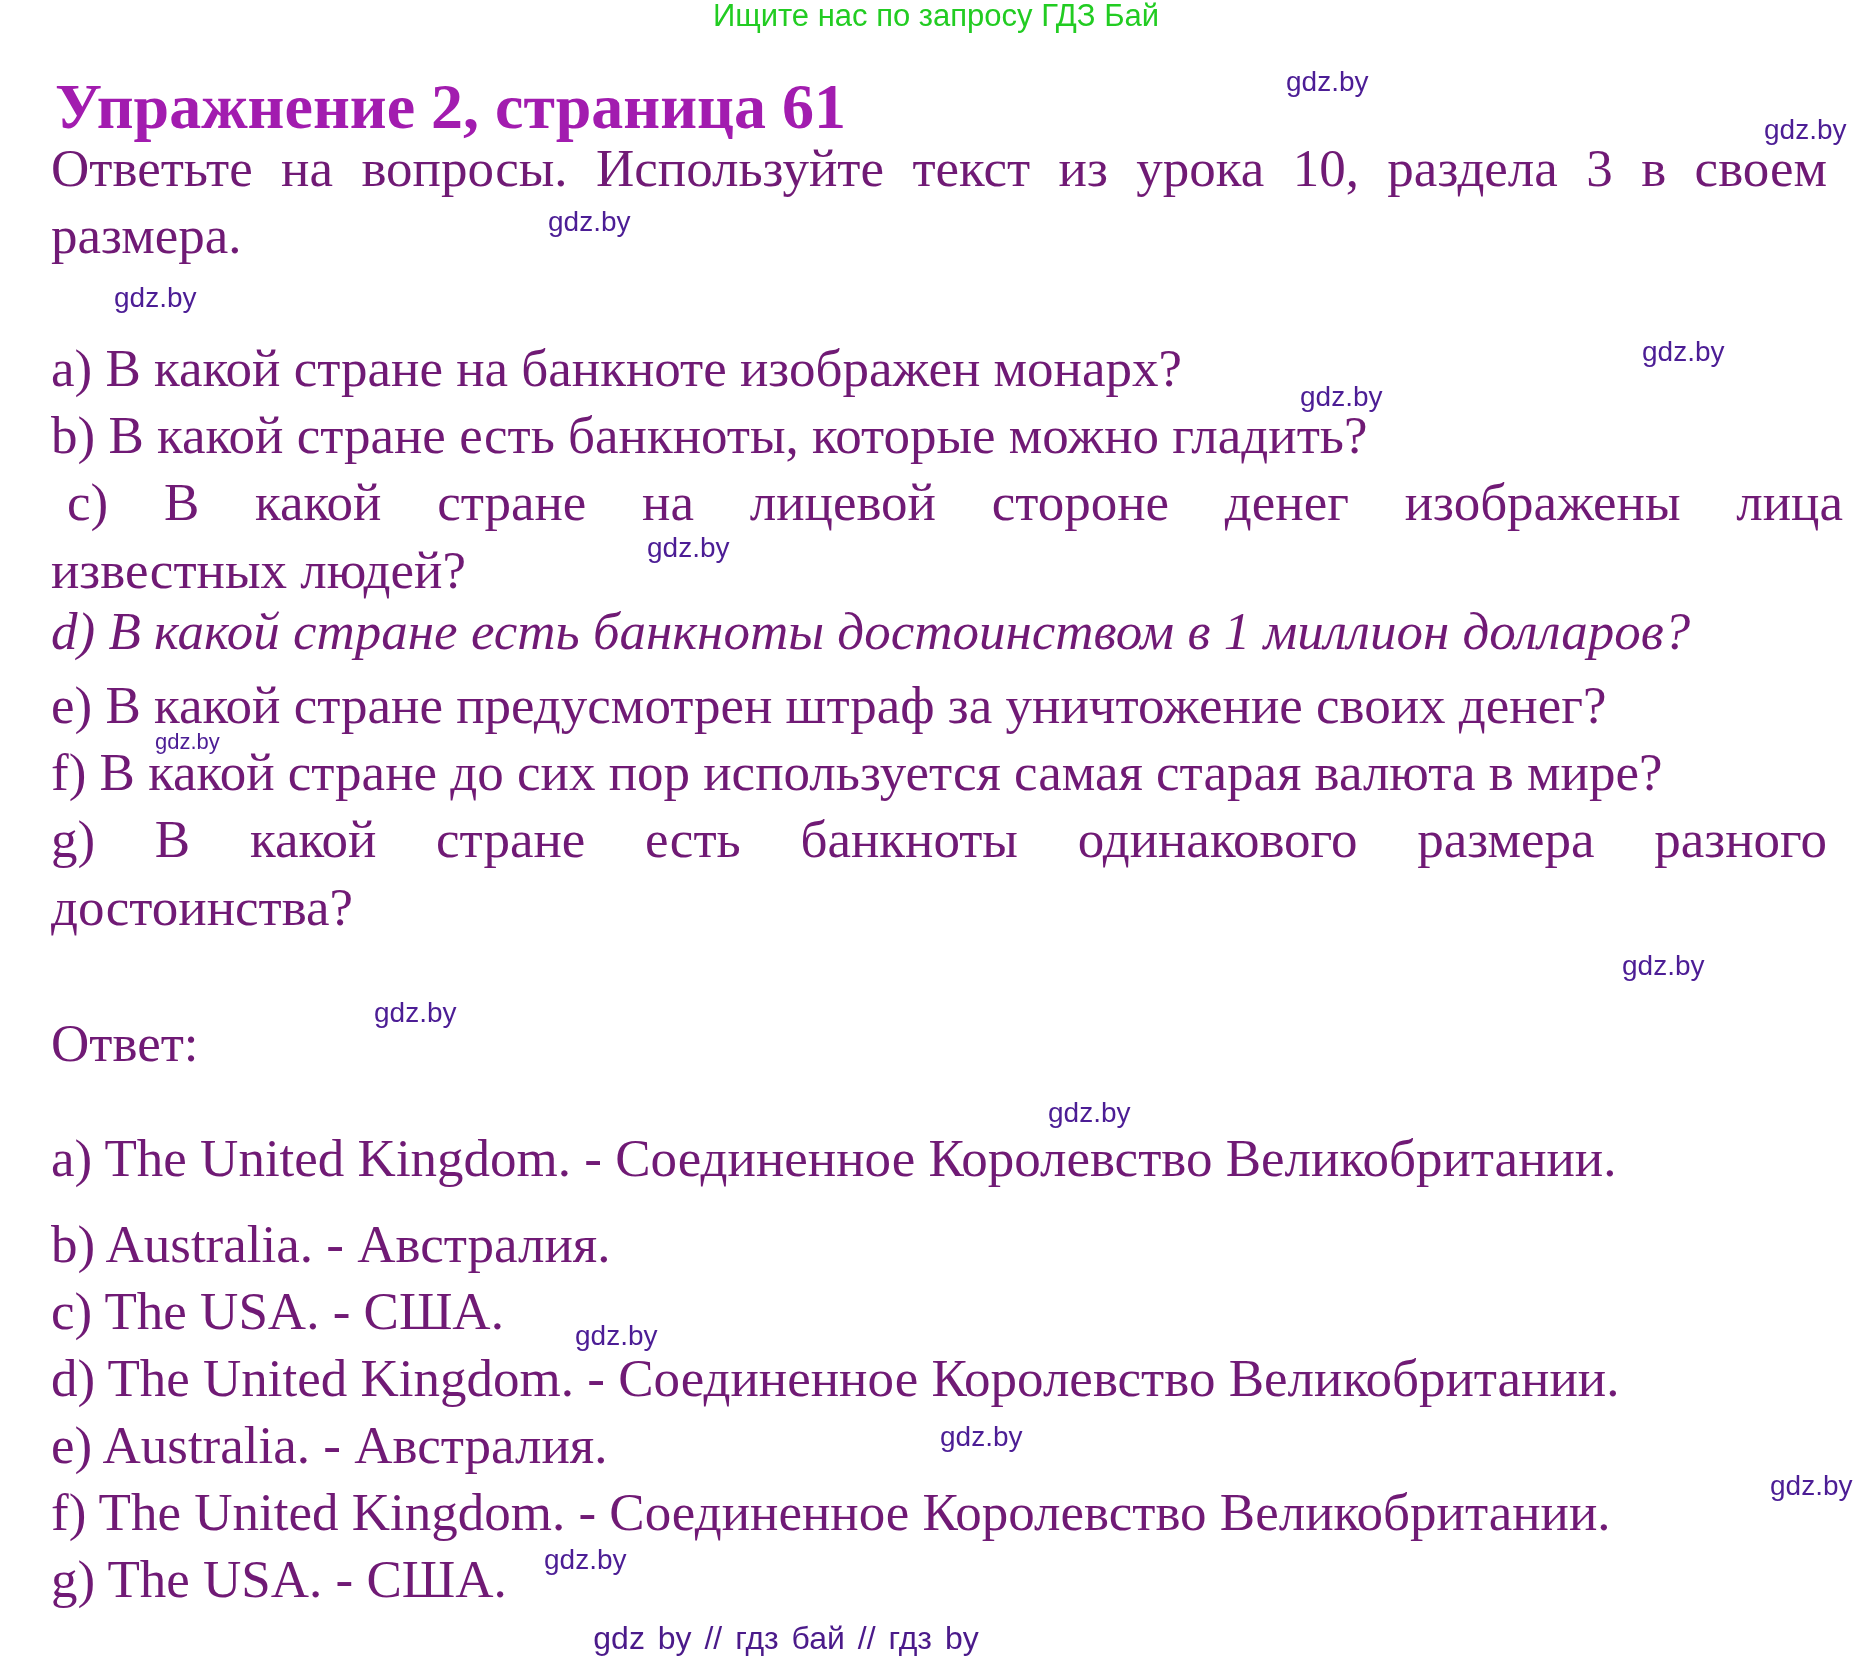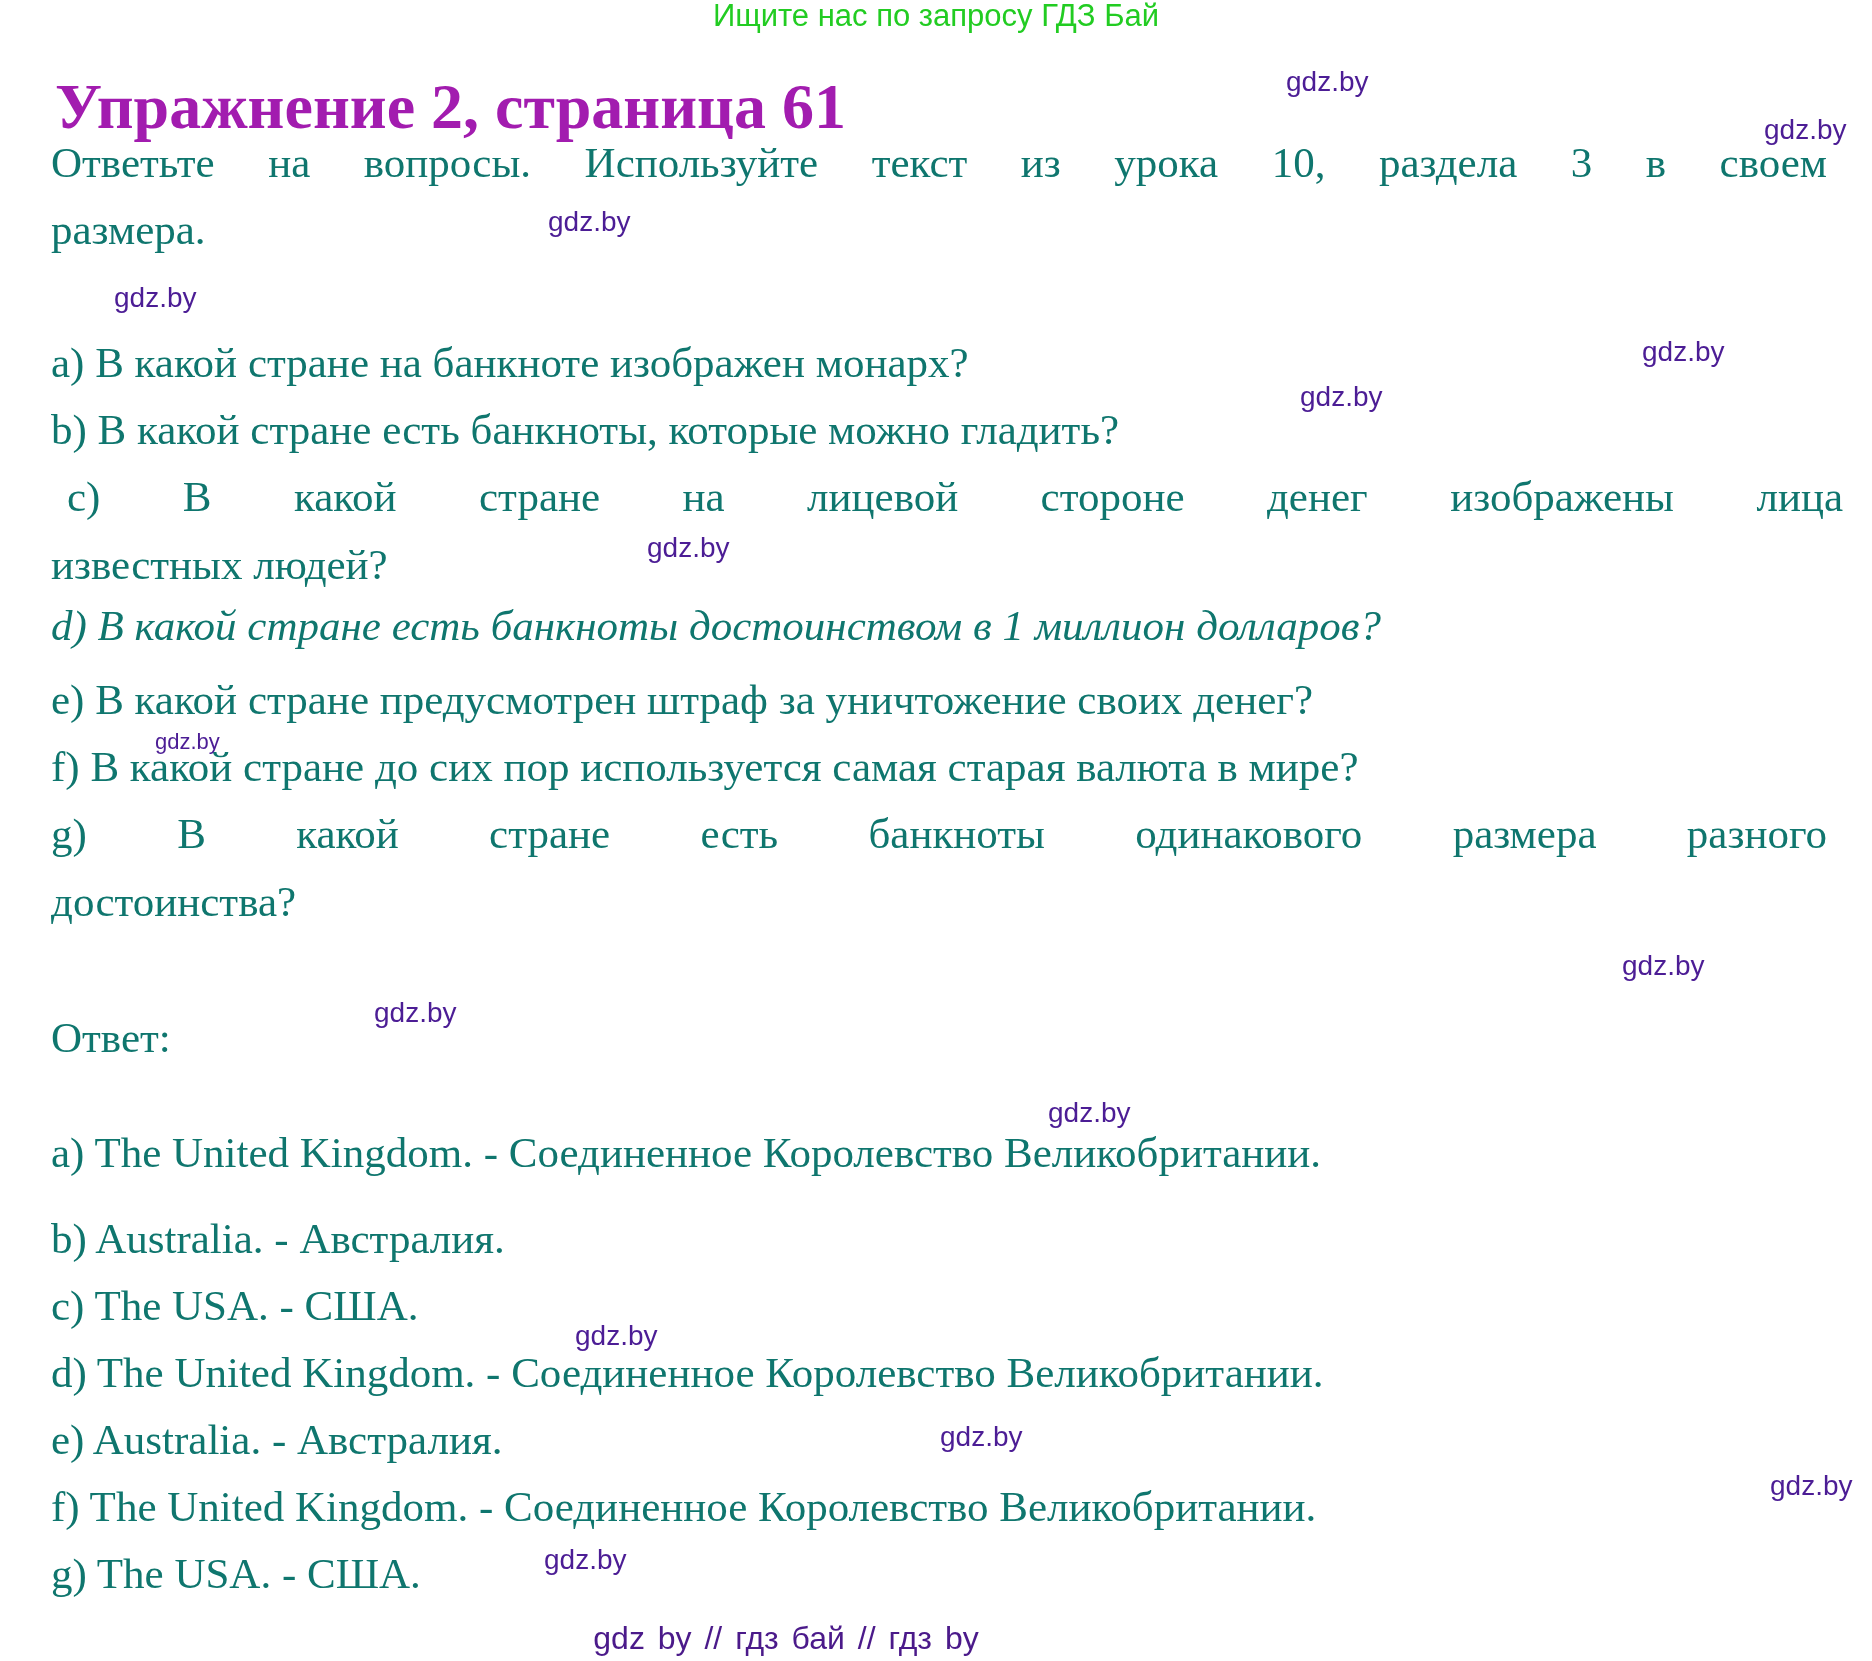--- a/index.html
+++ b/index.html
@@ -1,20 +1,20 @@
 <!DOCTYPE html>
 <html><head>
 <meta charset="utf-8">
 <style>
   html, body { margin:0; padding:0; background:#ffffff; }
   body { width:1872px; height:1661px; position:relative; overflow:hidden; }
   .abs { position:absolute; white-space:nowrap; }
   .hdr { font-family:"Liberation Sans", sans-serif; color:#22cc22; font-size:31px; top:-2px; left:0; width:1872px; text-align:center; }
   .title { font-family:"Liberation Serif", serif; font-weight:bold; font-size:64px; color:#a21caf; left:55px; top:70px; }
-  .ser { font-family:"Liberation Serif", serif; font-size:43px; color:#0f766e; left:51px; }
+  .ser { font-family:"Liberation Serif", serif; font-size:53px; color:#701a75; left:51px; }
   .just { width:1776px; text-align:justify; text-align-last:justify; white-space:normal; }
   .wm { font-family:Liberation Sans, sans-serif; font-size:28px; color:#4c1d95; }
   .foot { font-family:"Liberation Sans", sans-serif; color:#4b1a8a; font-size:32px; top:1620px; left:0; width:1572px; text-align:center; word-spacing:4px; }
 </style>
 </head>
 <body>
 
 <div class="abs hdr">Ищите нас по запросу ГДЗ Бай</div>
 
 <div class="abs title">Упражнение 2, страница 61</div>

